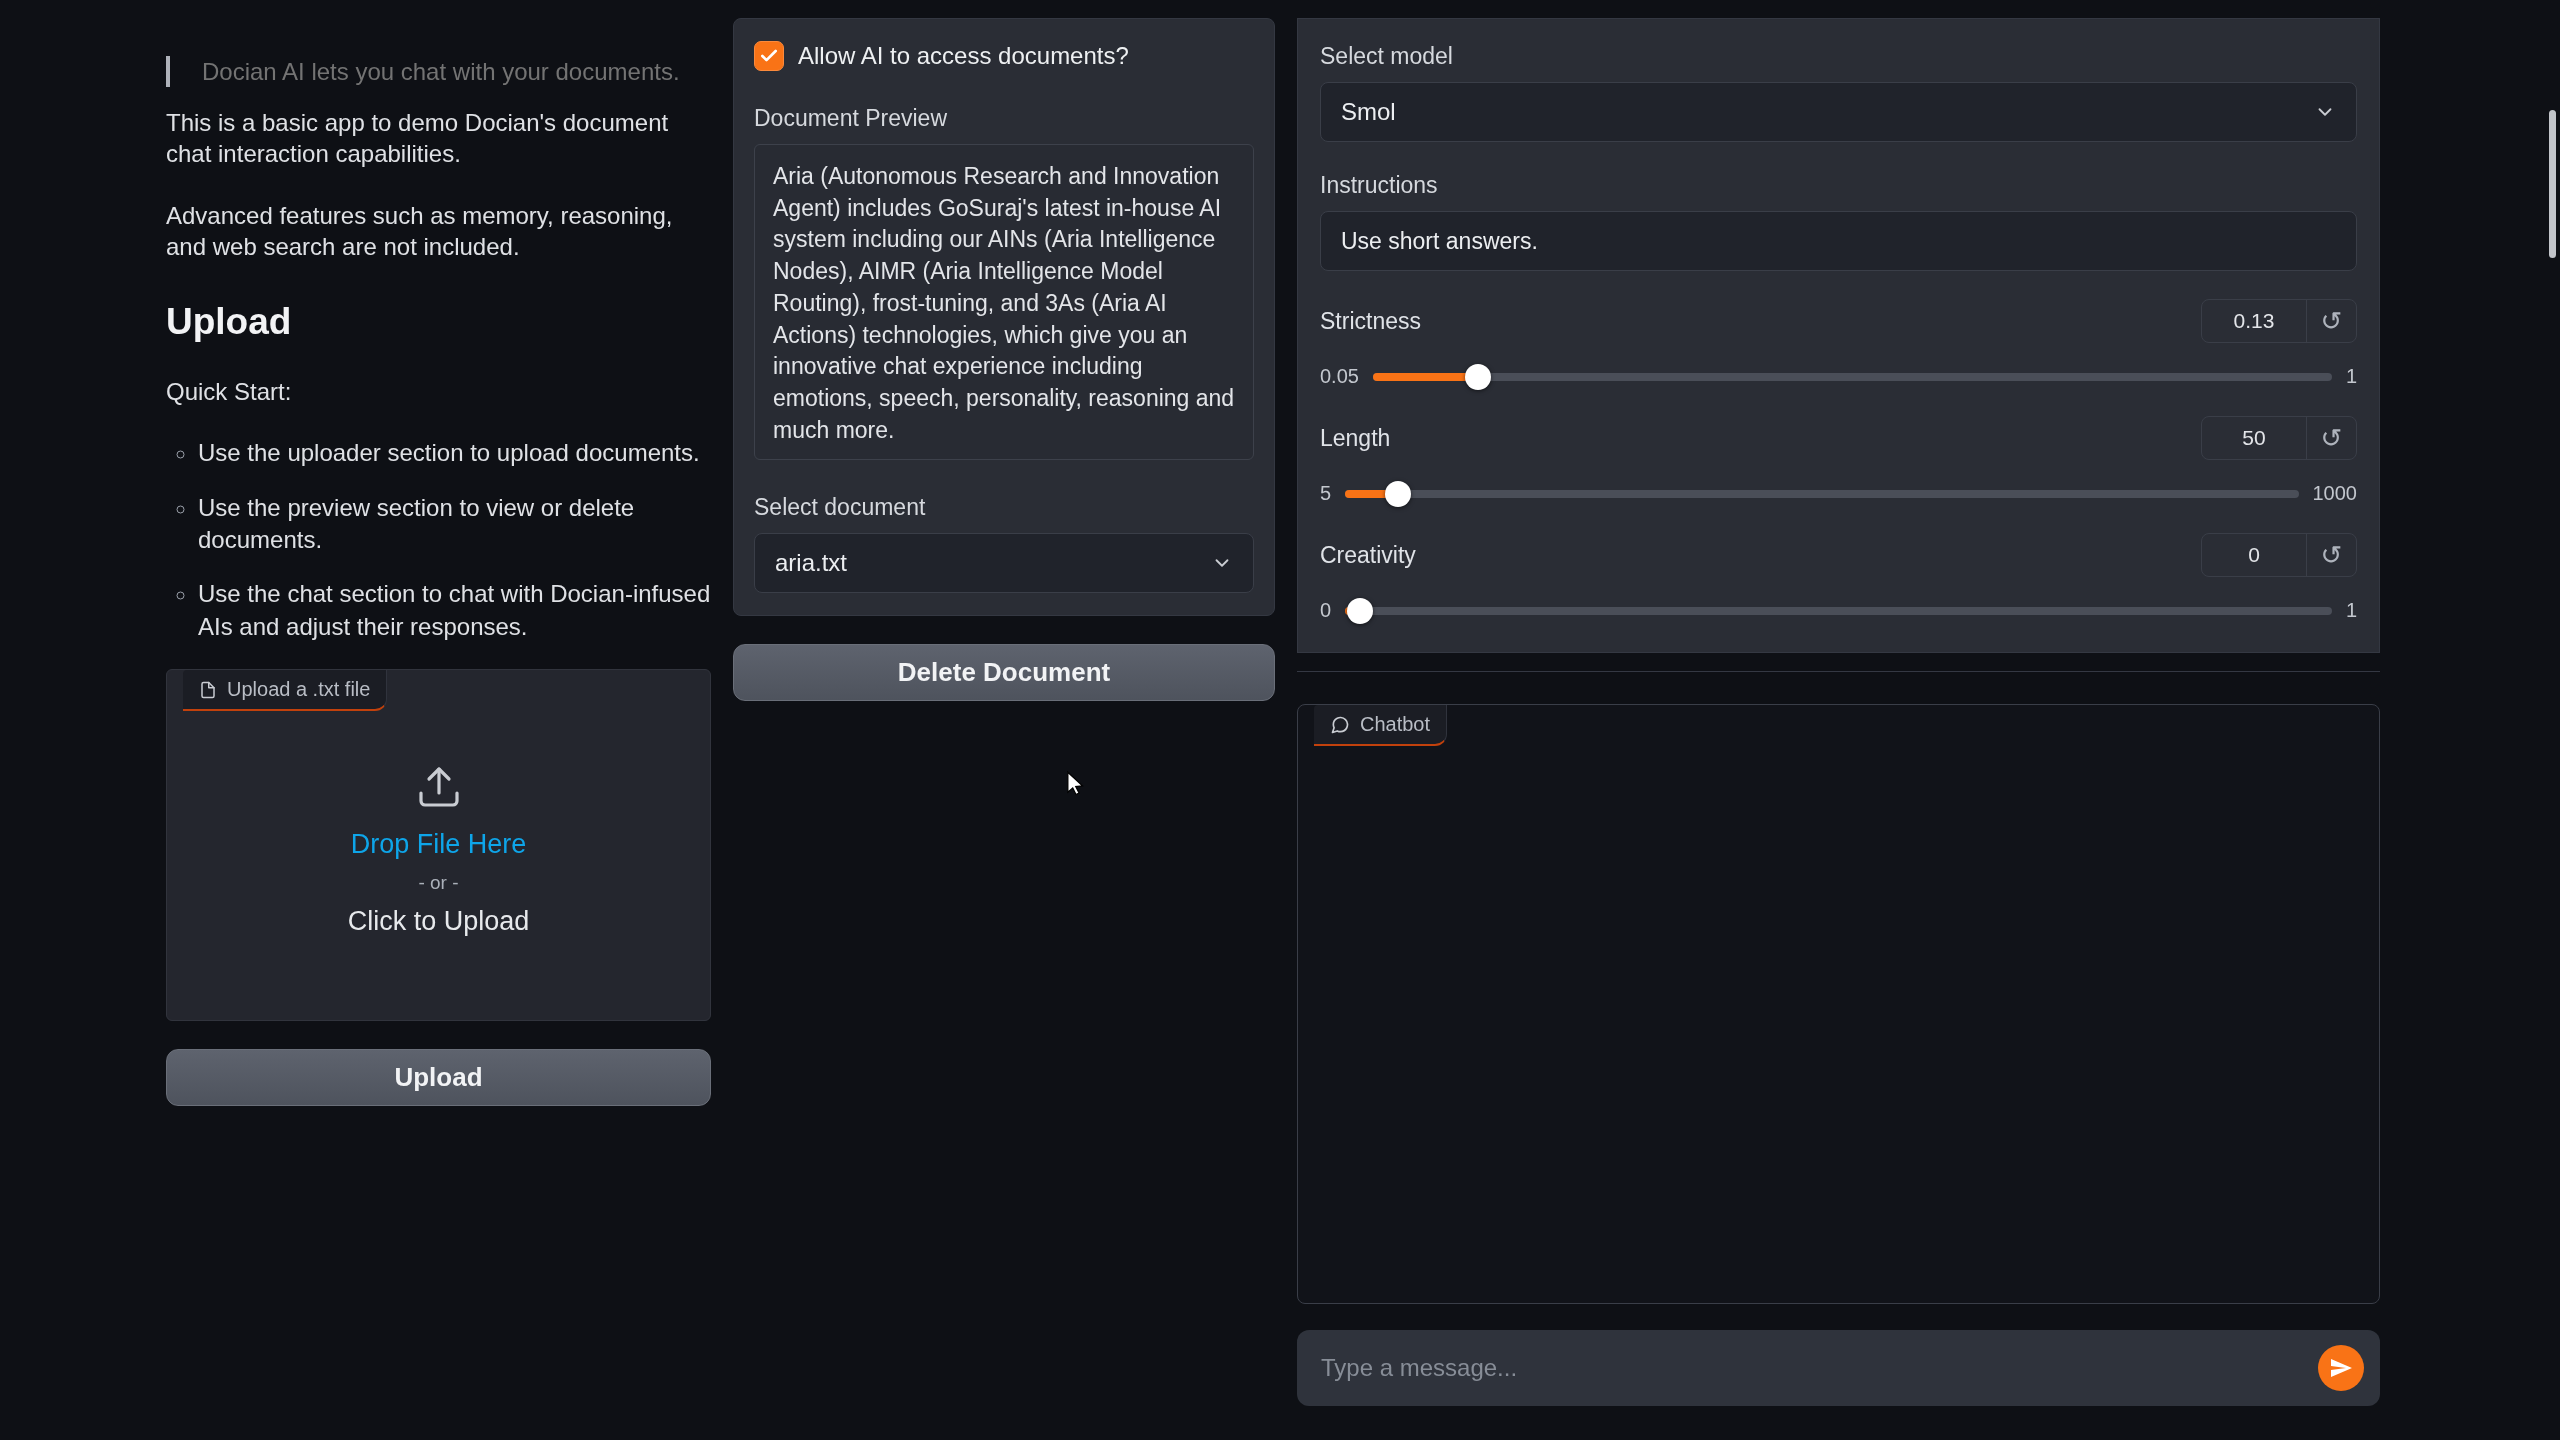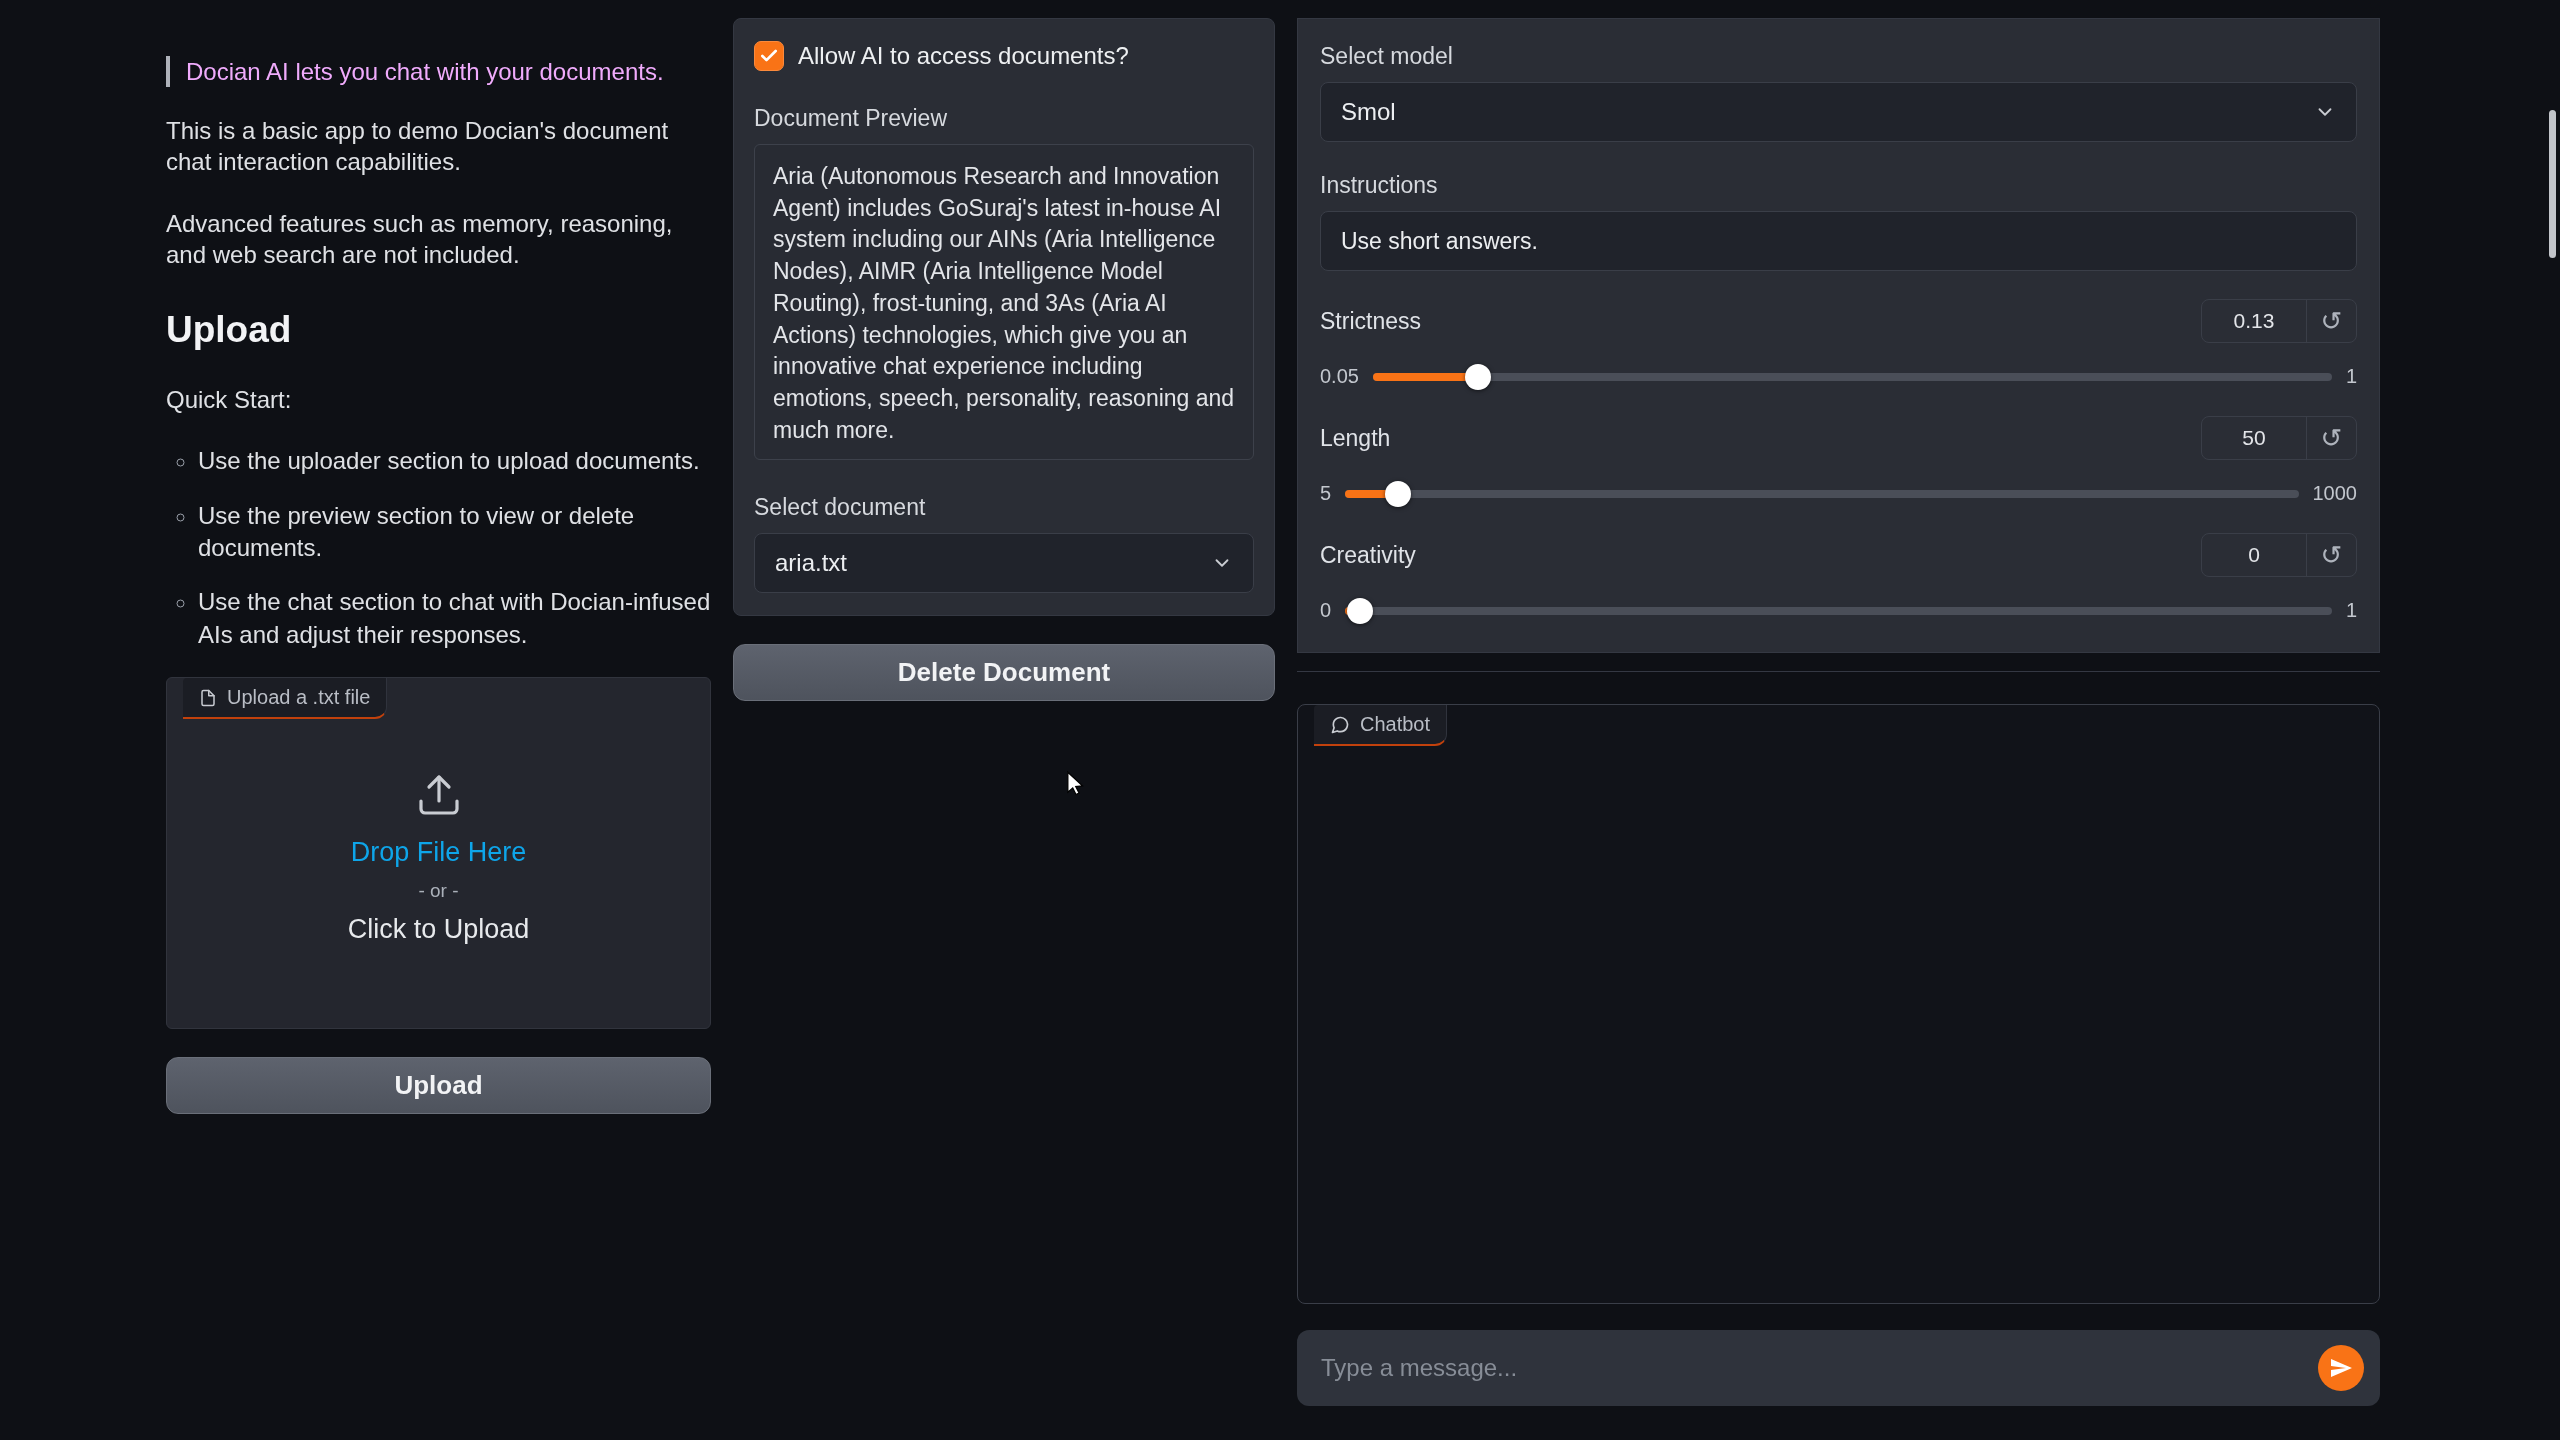--- a/index.html
+++ b/index.html
@@ -33,21 +33,21 @@
     position:absolute; top:0; left:16px; z-index:2;
     display:flex; align-items:center; gap:10px;
     background:#1b1d24; border-right:1px solid #30333d; border-bottom:2px solid #c2410c;
     border-radius:4px 0 12px 0; padding:8px 16px;
     font-size:20px; color:#b9bdc5;
   }
 
   
   .col-left { width:545px; }
   .prose { margin-top:38px; font-size:24px; line-height:1.3; color:#dfe1e5; }
-  .prose blockquote { border-left:4px solid #aeb2ba; padding-left:16px; margin-bottom:28px; color:#f0abfc; }
+  .prose blockquote { border-left:4px solid #aeb2ba; padding-left:32px; margin-bottom:20px; color:#737373; }
   .prose p { margin-bottom:30px; }
   .prose h2 { font-size:37px; font-weight:700; color:#f2f3f5; margin:36px 0 30px; }
   .prose ul { list-style:circle; padding-left:32px; margin-top:26px; }
   .prose li { margin-bottom:22px; line-height:1.35; }
   .prose li::marker { color:#9aa0aa; }
   .file-upload {
     position:relative; margin-top:26px; height:352px;
     background:#24262e; border:1px solid #31343d; border-radius:6px;
   }
   .drop-inner {

